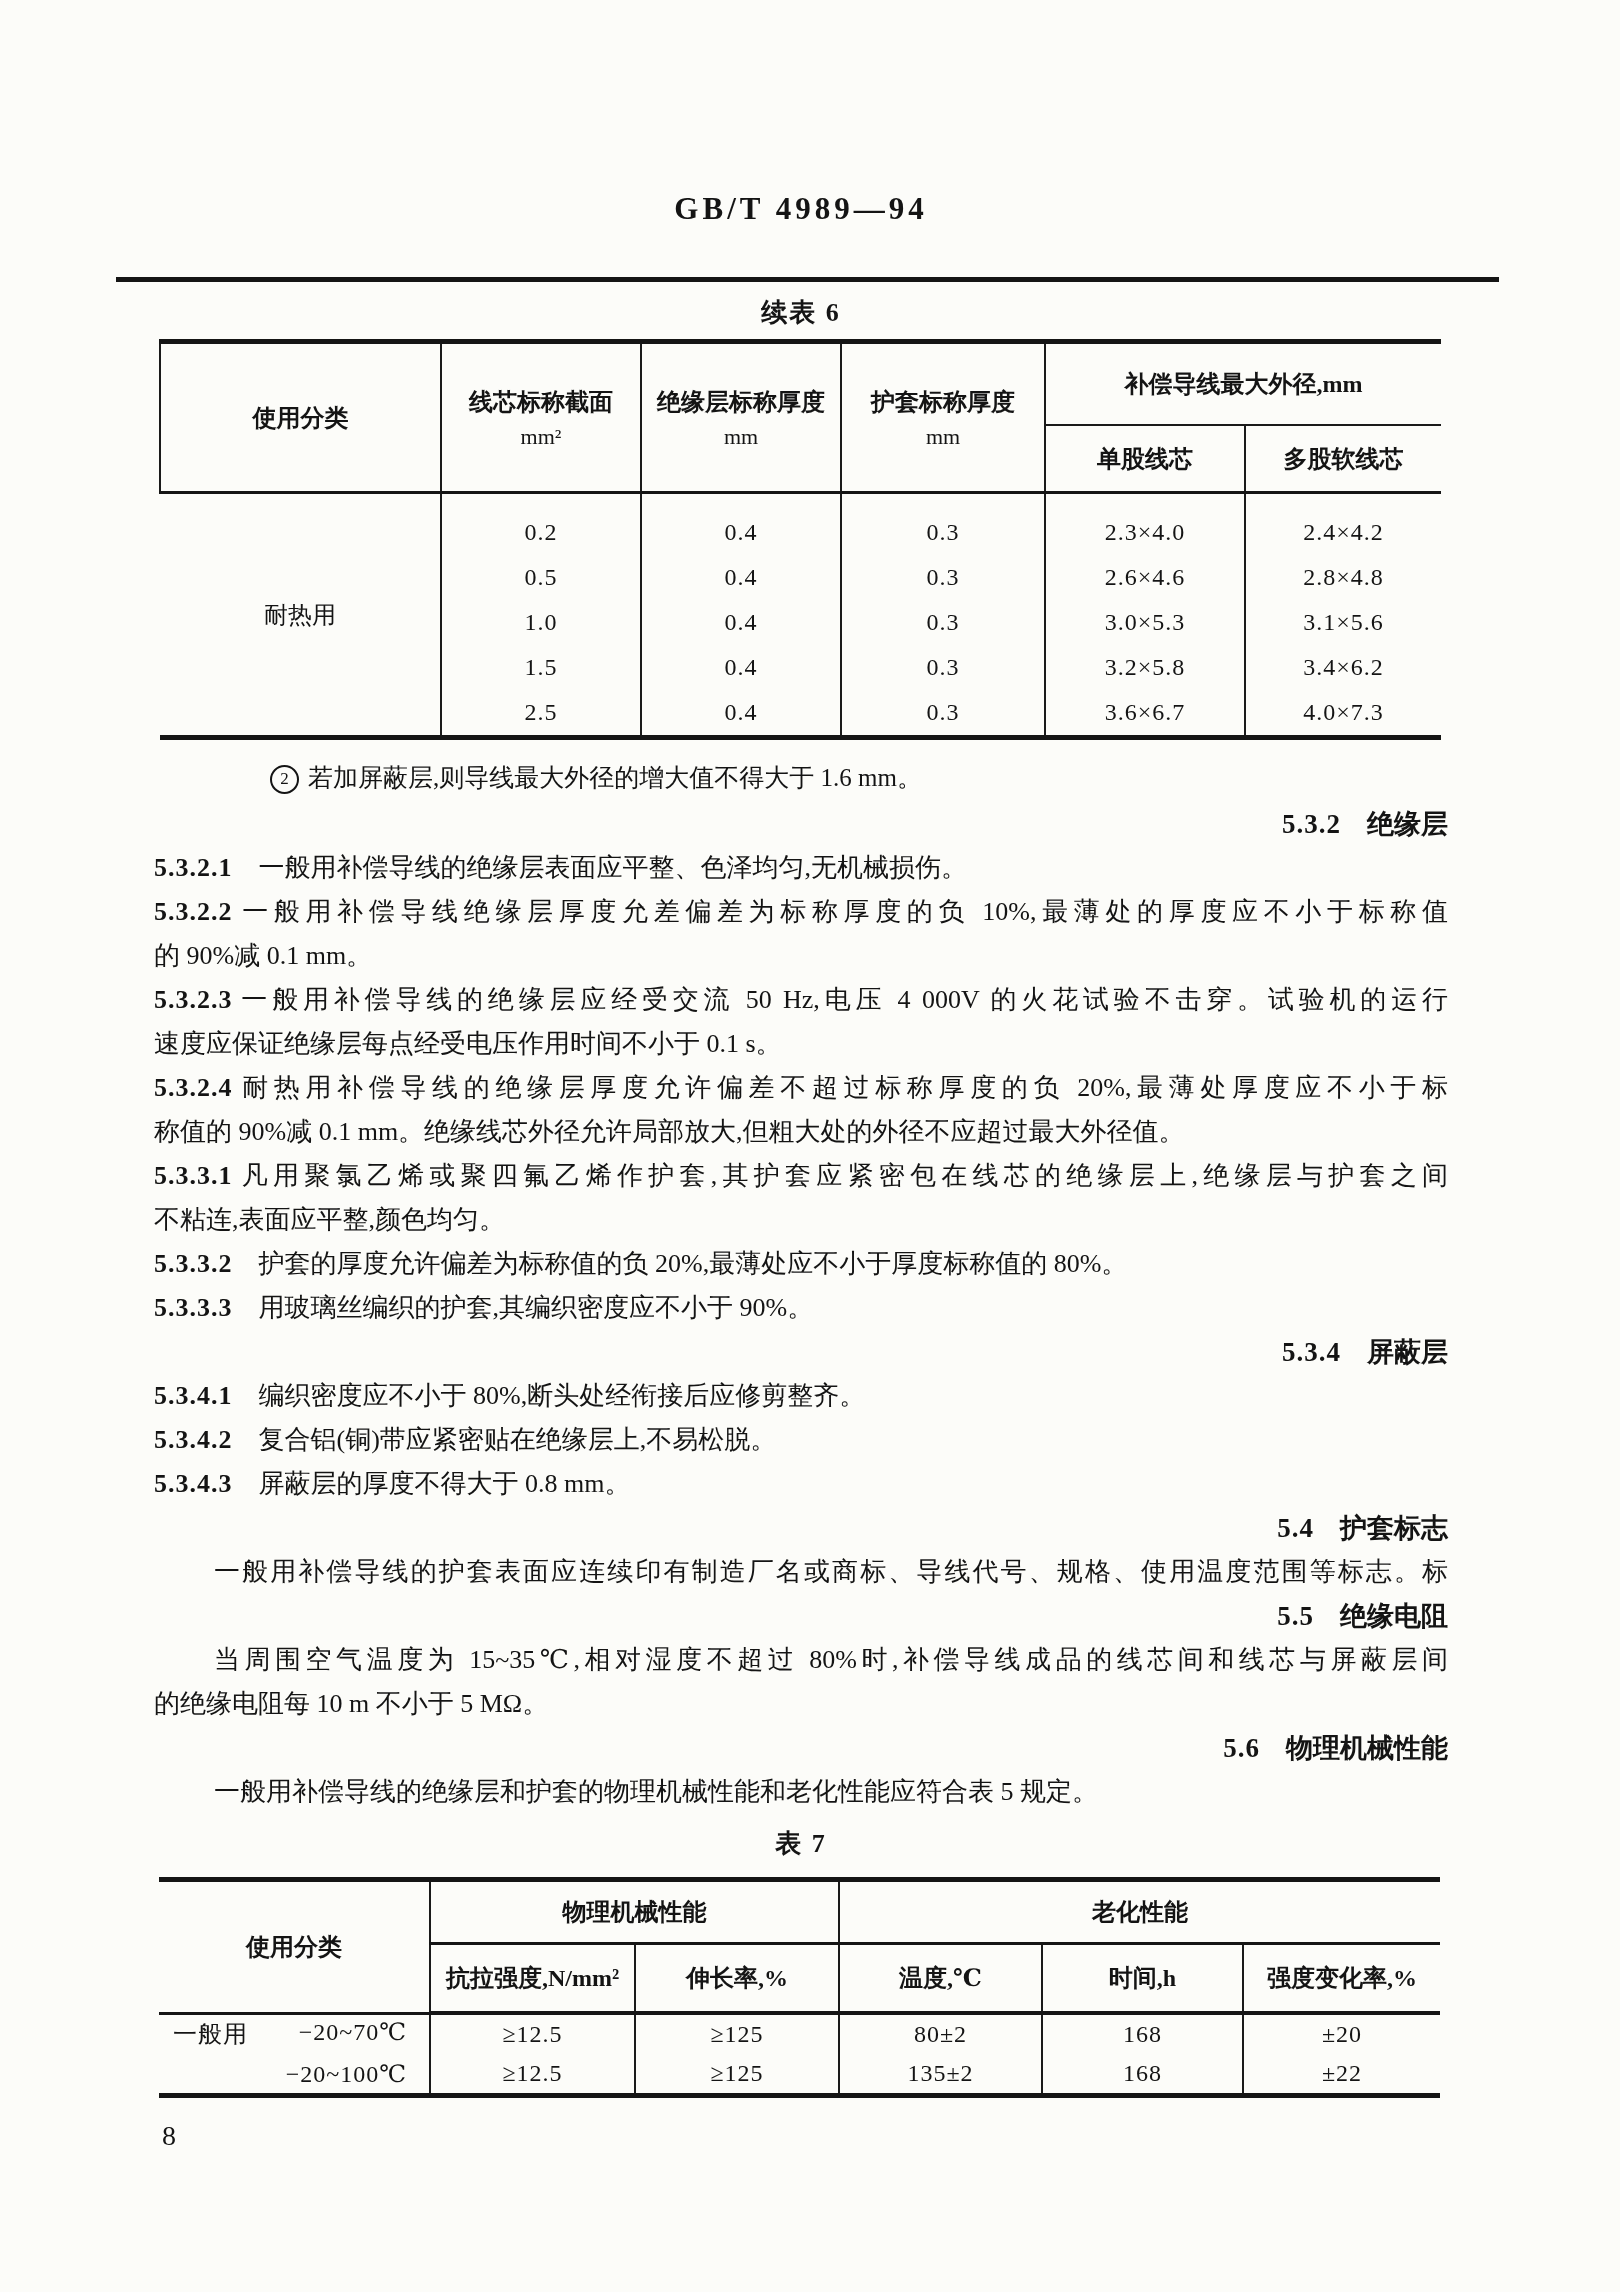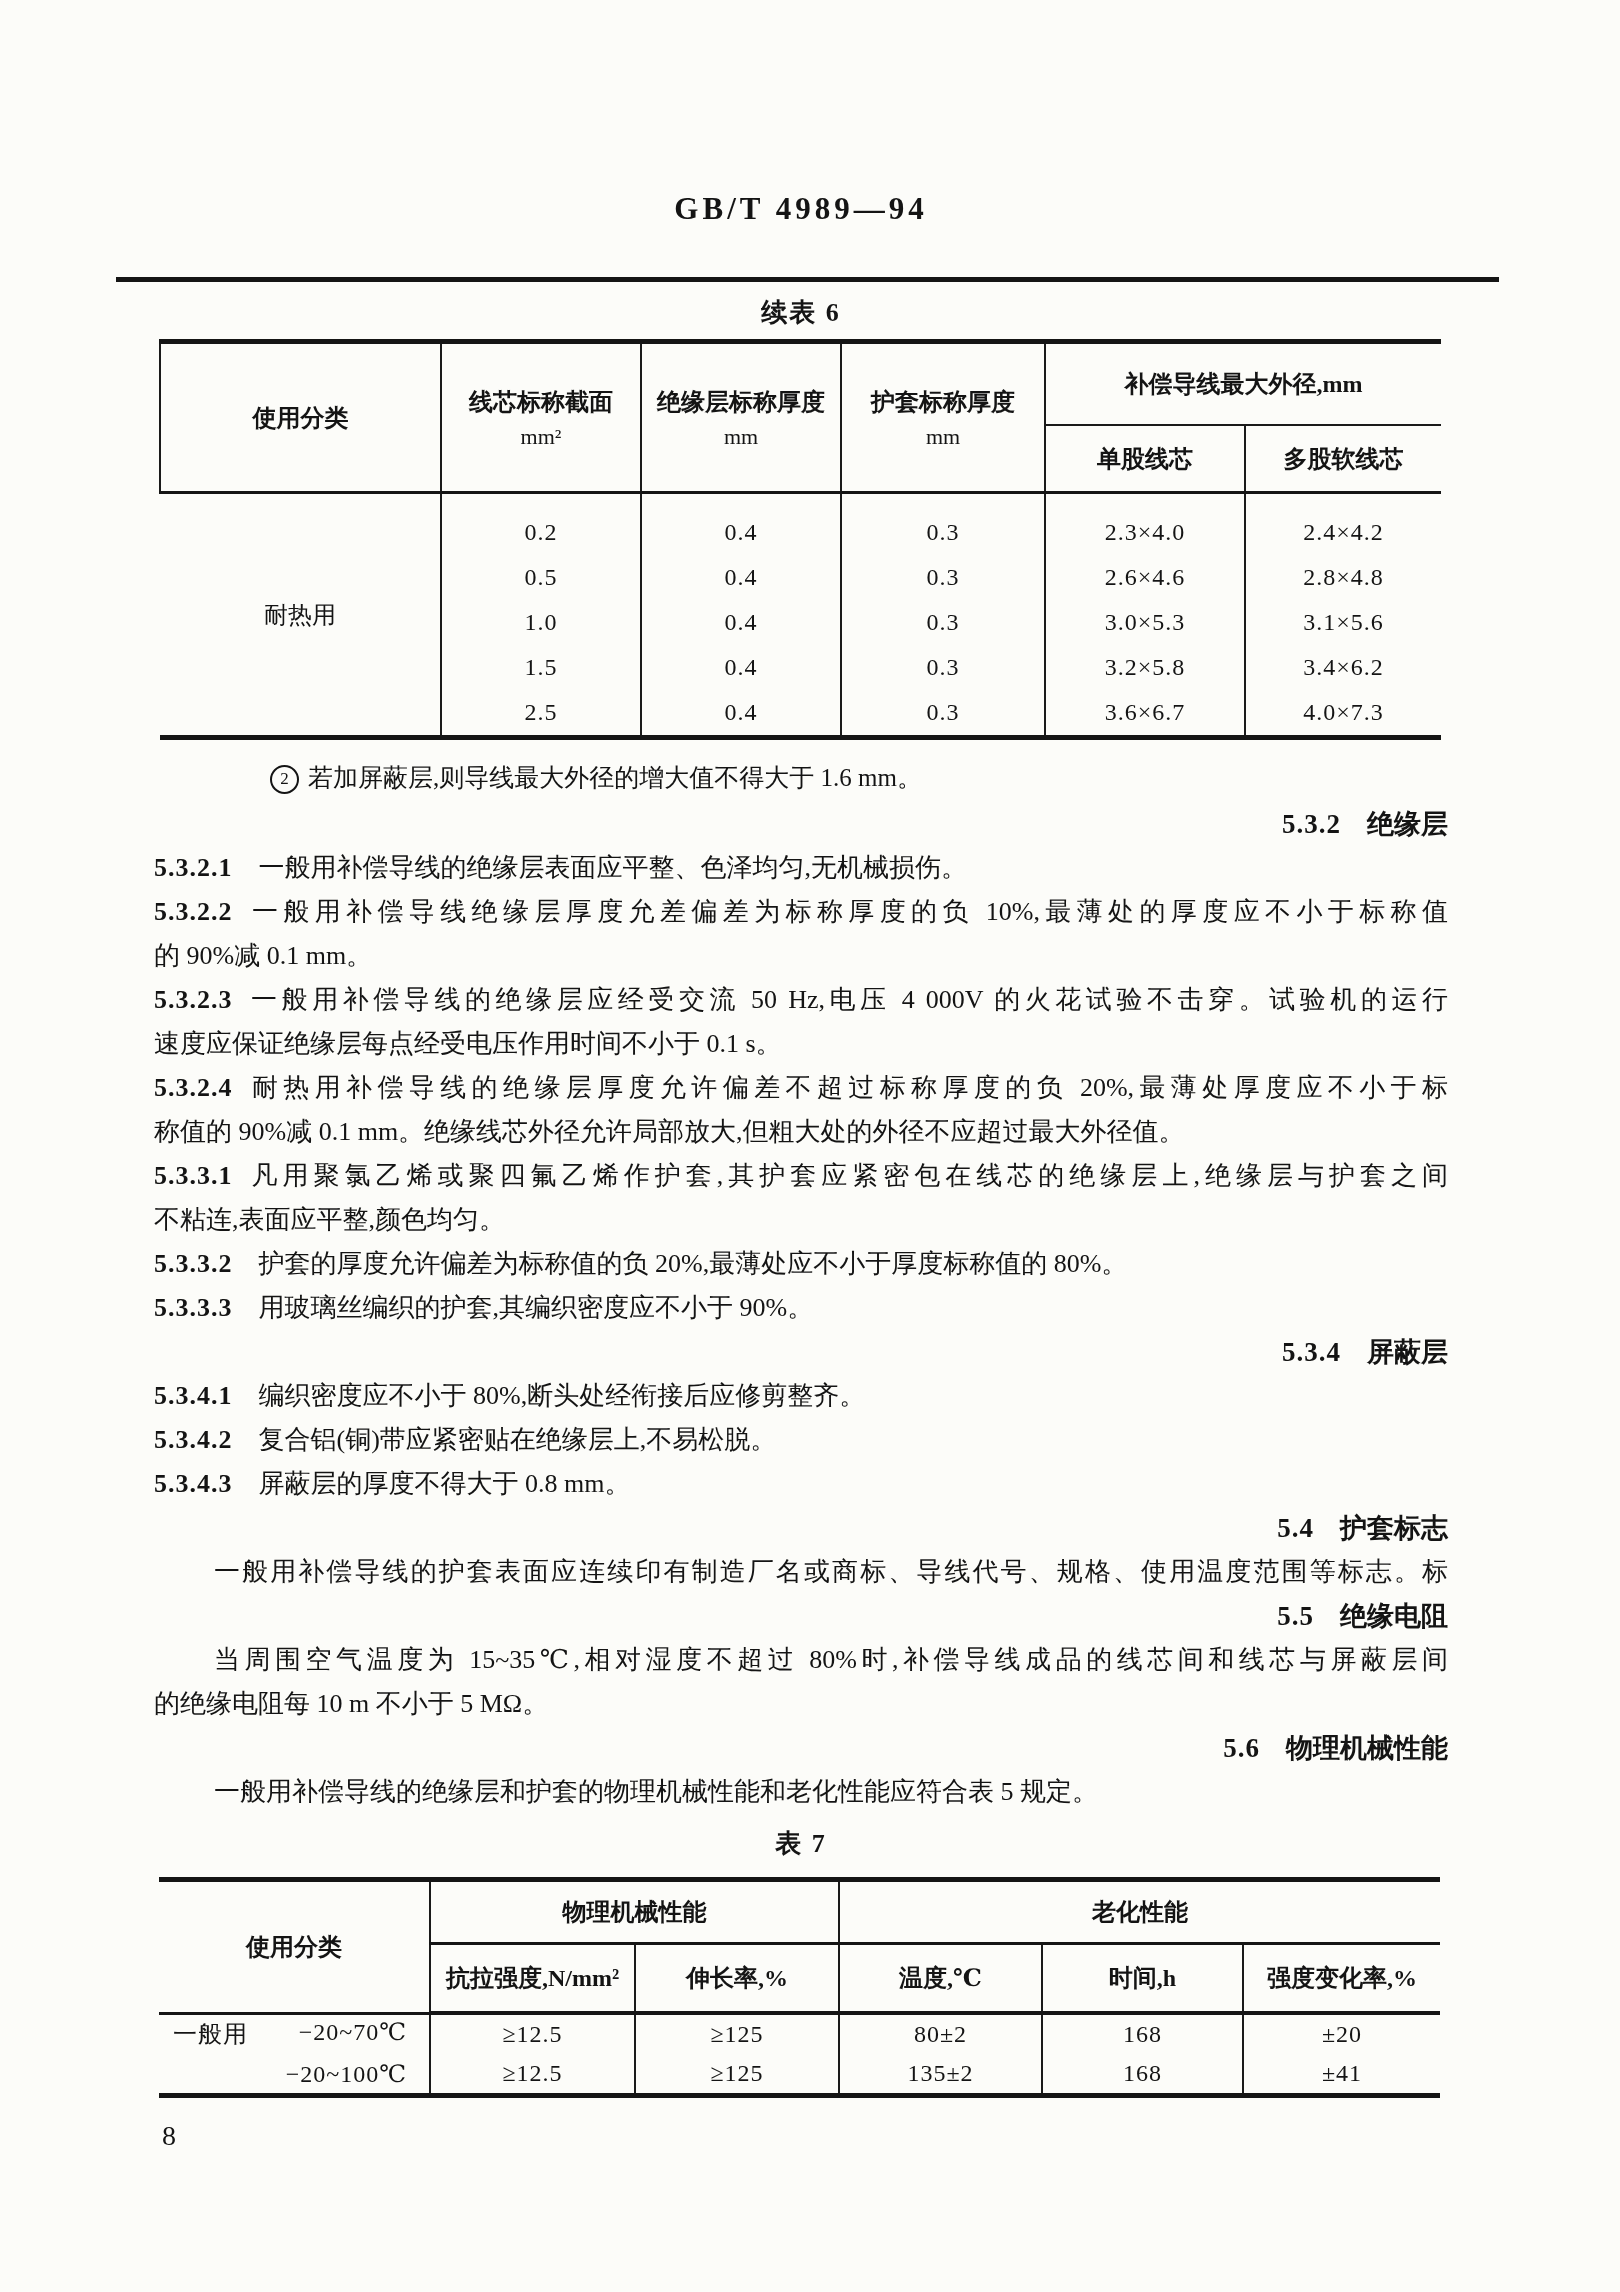--- a/index.html
+++ b/index.html
@@ -53,21 +53,21 @@
     vertical-align:2px;margin:0 9px 0 4px;
   }
 
   
   .bodytext{margin-top:2px;}
   .ln{height:44px;line-height:44px;font-size:26px;}
   .ln .num{font-family:"Liberation Serif","DejaVu Serif",serif;font-weight:bold;margin-right:26px;letter-spacing:1px;}
   .ln.head{font-weight:bold;font-size:27px;text-align:right;}
   .ln.indent{padding-left:60px;}
   .ln.fill{text-align:justify;text-align-last:justify;}
-  .ln.fill .num{margin-right:14px;}
+  .ln.fill .num{margin-right:4px;}
 
   .t7caption{margin-top:12px;text-align:center;font-size:26px;font-weight:bold;letter-spacing:2px;}
 
   
   .t7{margin-top:16px;margin-left:5px;width:1281px;
       border-top:5px solid #151515;border-bottom:5px solid #151515;}
   .t7 td{padding:0;text-align:center;vertical-align:middle;
          border-right:2px solid #1a1a1a;font-size:24px;}
   .t7 td.lastcol{border-right:none;}
   .t7 .g1 td{font-weight:bold;height:60px;border-bottom:3px solid #151515;}
@@ -241,21 +241,21 @@
         <td class="lastcol">±20</td>
       </tr>
       <tr class="drow">
         <td>
           <div class="u2"><span>−20~100℃</span></div>
         </td>
         <td>≥12.5</td>
         <td>≥125</td>
         <td>135±2</td>
         <td>168</td>
-        <td class="lastcol">±41</td>
+        <td class="lastcol">±22</td>
       </tr>
     </tbody>
       </table>
 
     <div class="page-num">8</div>
 
   </div>
 </div>
 
 

